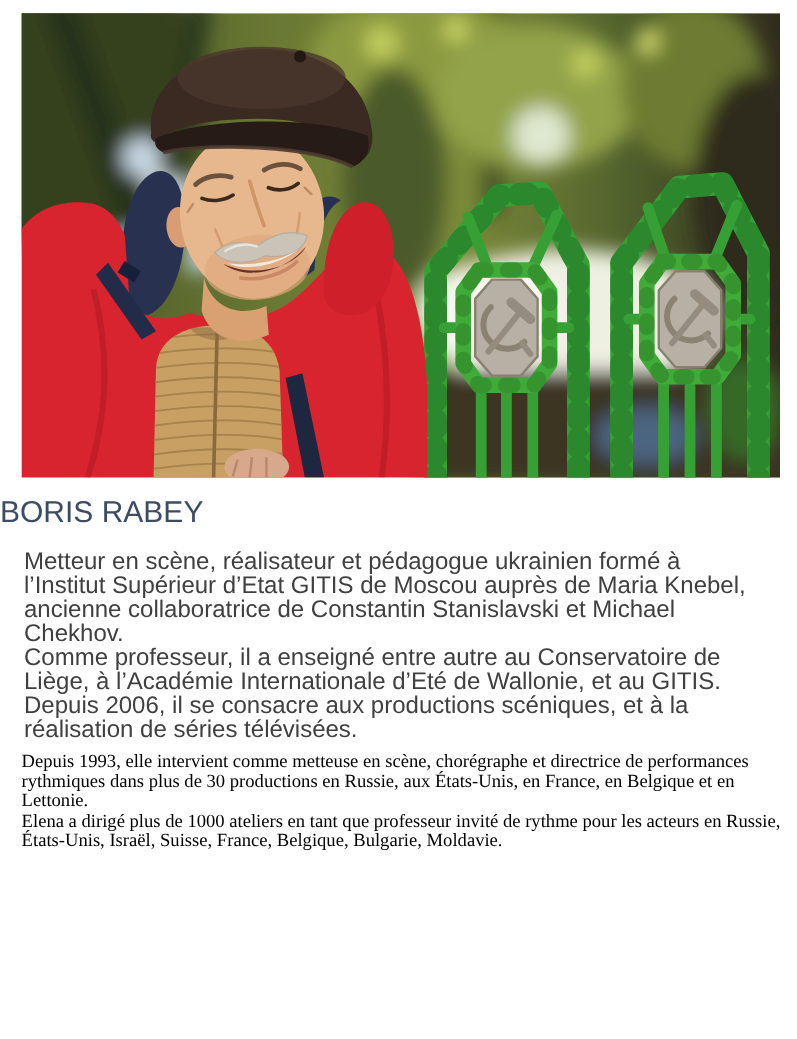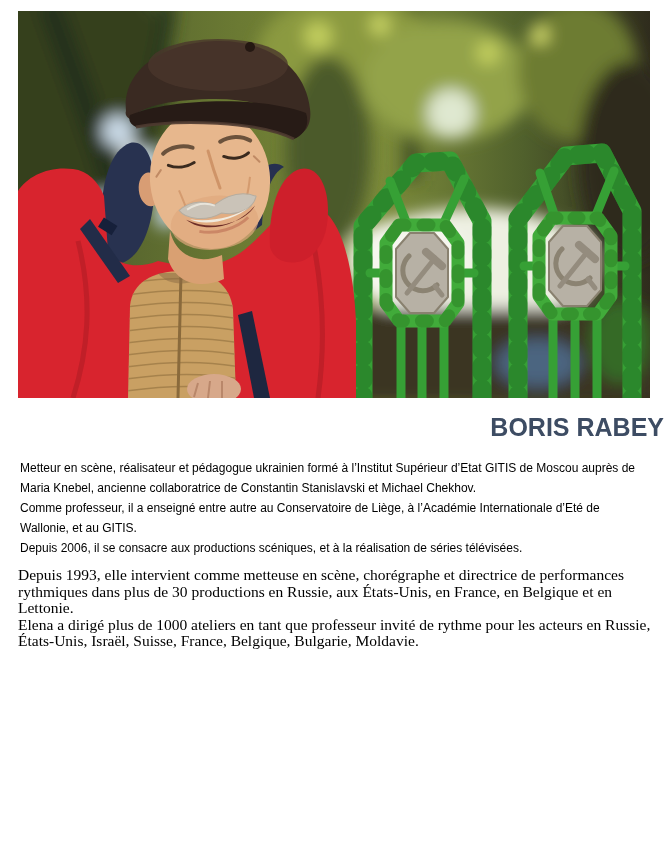--- a/index.html
+++ b/index.html
@@ -4,29 +4,29 @@
 <style>
   html,body { margin:0; padding:0; }
   body {
     width:664px; height:866px; background:#ffffff; overflow:hidden;
     font-family:"Liberation Sans", sans-serif;
   }
   .photo-frame {
     margin:11px 0 0 18px; width:632px; height:387px; line-height:0;
   }
   .section-heading {
-    margin:0; text-align:right; font-size:25px; font-weight:bold;
+    margin:0; text-align:left; font-size:25px; font-weight:normal;
     color:#3d4c63; font-family:"Liberation Sans", sans-serif;
   }
   .heading-boris { margin-top:15px; }
   .heading-elena { margin-top:12px; }
   .bio { }
   .bio p { margin:0; padding:0; }
   .bio-sans {
-    margin:16px 24px 0 20px; font-size:12px; line-height:20px; color:#000000;
+    margin:16px 24px 0 20px; font-size:20px; line-height:20px; color:#404040;
     font-family:"Liberation Sans", sans-serif;
   }
   .bio-serif {
     margin:9px 10px 0 18px; font-size:15.5px; line-height:16.5px; color:#000000;
     font-family:"Liberation Serif", serif;
   }
 </style>
 </head>
 <body>
 

